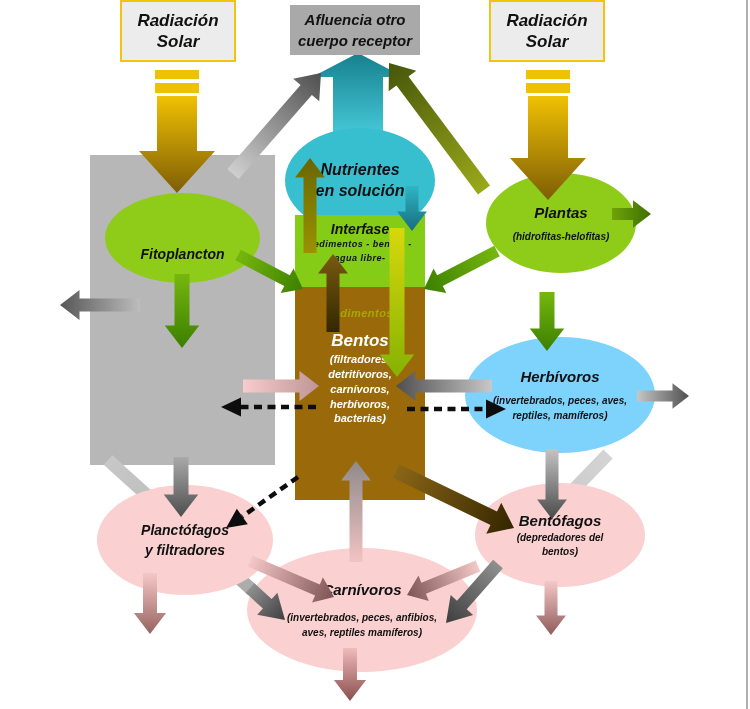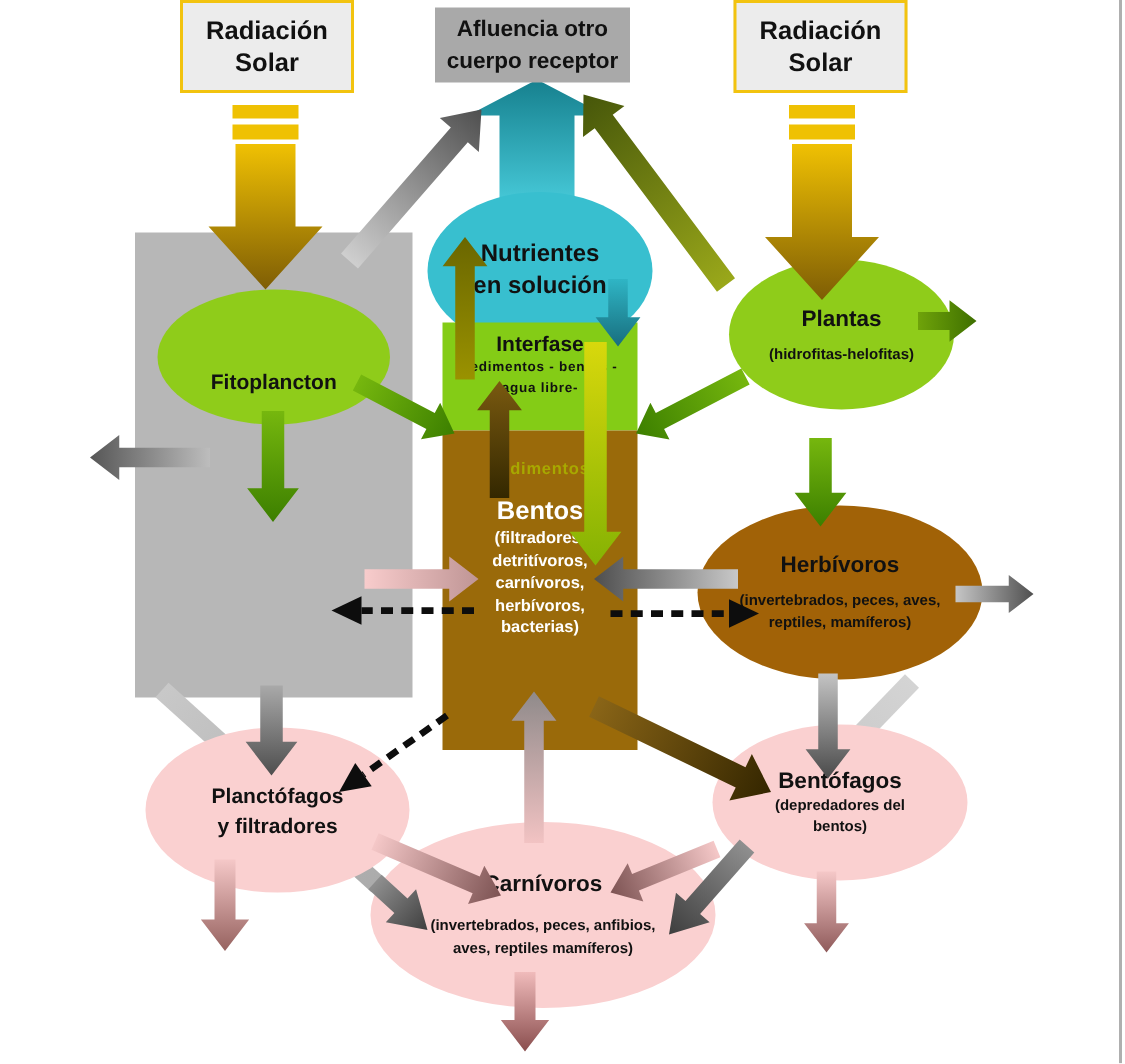--- a/index.html
+++ b/index.html
@@ -1,21 +1,21 @@
 <!DOCTYPE html>
 <html><head>
 <meta charset="utf-8">
 <style>
   html,body{margin:0;padding:0;background:#fff;}
   #stage{
     position:relative;width:750px;height:709px;background:#fff;overflow:hidden;
     font-family:"Liberation Sans", sans-serif;color:#111;
   }
   .node{position:absolute;display:flex;flex-direction:column;align-items:center;justify-content:center;
-        text-align:center;box-sizing:border-box;z-index:2;}
+        text-align:center;box-sizing:border-box;z-index:2;font-style:italic;}
   .lbl{white-space:pre-line;font-weight:bold;color:#111;}
   .ellipse{border-radius:50%;}
   
   .box-solar{background:#ECECEC;border:2px solid #F2C30F;}
   .box-solar .t1{font-size:17px;line-height:1.25;}
   .box-afluencia{background:#A9A9A9;}
   .box-afluencia .t1{font-size:15px;line-height:1.4;}
   
   .gray-zone{background:#B7B7B7;z-index:0;}
   .box-interfase{background:#84cc16;justify-content:flex-start;padding-top:6px;}
@@ -23,21 +23,21 @@
   .box-interfase .t2{font-size:9px;line-height:1.55;letter-spacing:.5px;margin-top:1px;}
   .box-bentos{background:#9A6A0A;justify-content:flex-start;padding-top:20px;}
   .box-bentos .sed{font-size:11px;color:#A8A800;letter-spacing:.5px;}
   .box-bentos .t1{font-size:17px;color:#fff;margin-top:12px;}
   .box-bentos .t2{font-size:11px;color:#fff;line-height:1.35;margin-top:1px;font-weight:bold;white-space:pre-line;}
   
   .el-nutrientes{background:#38BFCF;}
   .el-nutrientes .t1{font-size:16px;line-height:1.3;}
   .el-green{background:#8FCC1A;}
   .el-pink{background:#FAD0D0;}
-  .el-gray{background:#a16207;}
+  .el-gray{background:#7dd3fc;}
   .t1{font-weight:bold;}
   .t2{font-weight:bold;}
   .el-fito .t1,.el-zoo .t1{font-size:14px;margin-top:32px;}
   .el-plantas .t1{font-size:15px;}
   .el-plantas .t2{font-size:10px;margin-top:10px;}
   .el-herb .t1{font-size:15px;}
   .el-herb .t2{font-size:10px;line-height:1.5;margin-top:8px;white-space:pre-line;}
   .el-plancto .t1{font-size:14px;line-height:1.45;white-space:pre-line;}
   .el-bentofagos .t1{font-size:15px;}
   .el-bentofagos .t2{font-size:10px;line-height:1.4;margin-top:2px;white-space:pre-line;}

